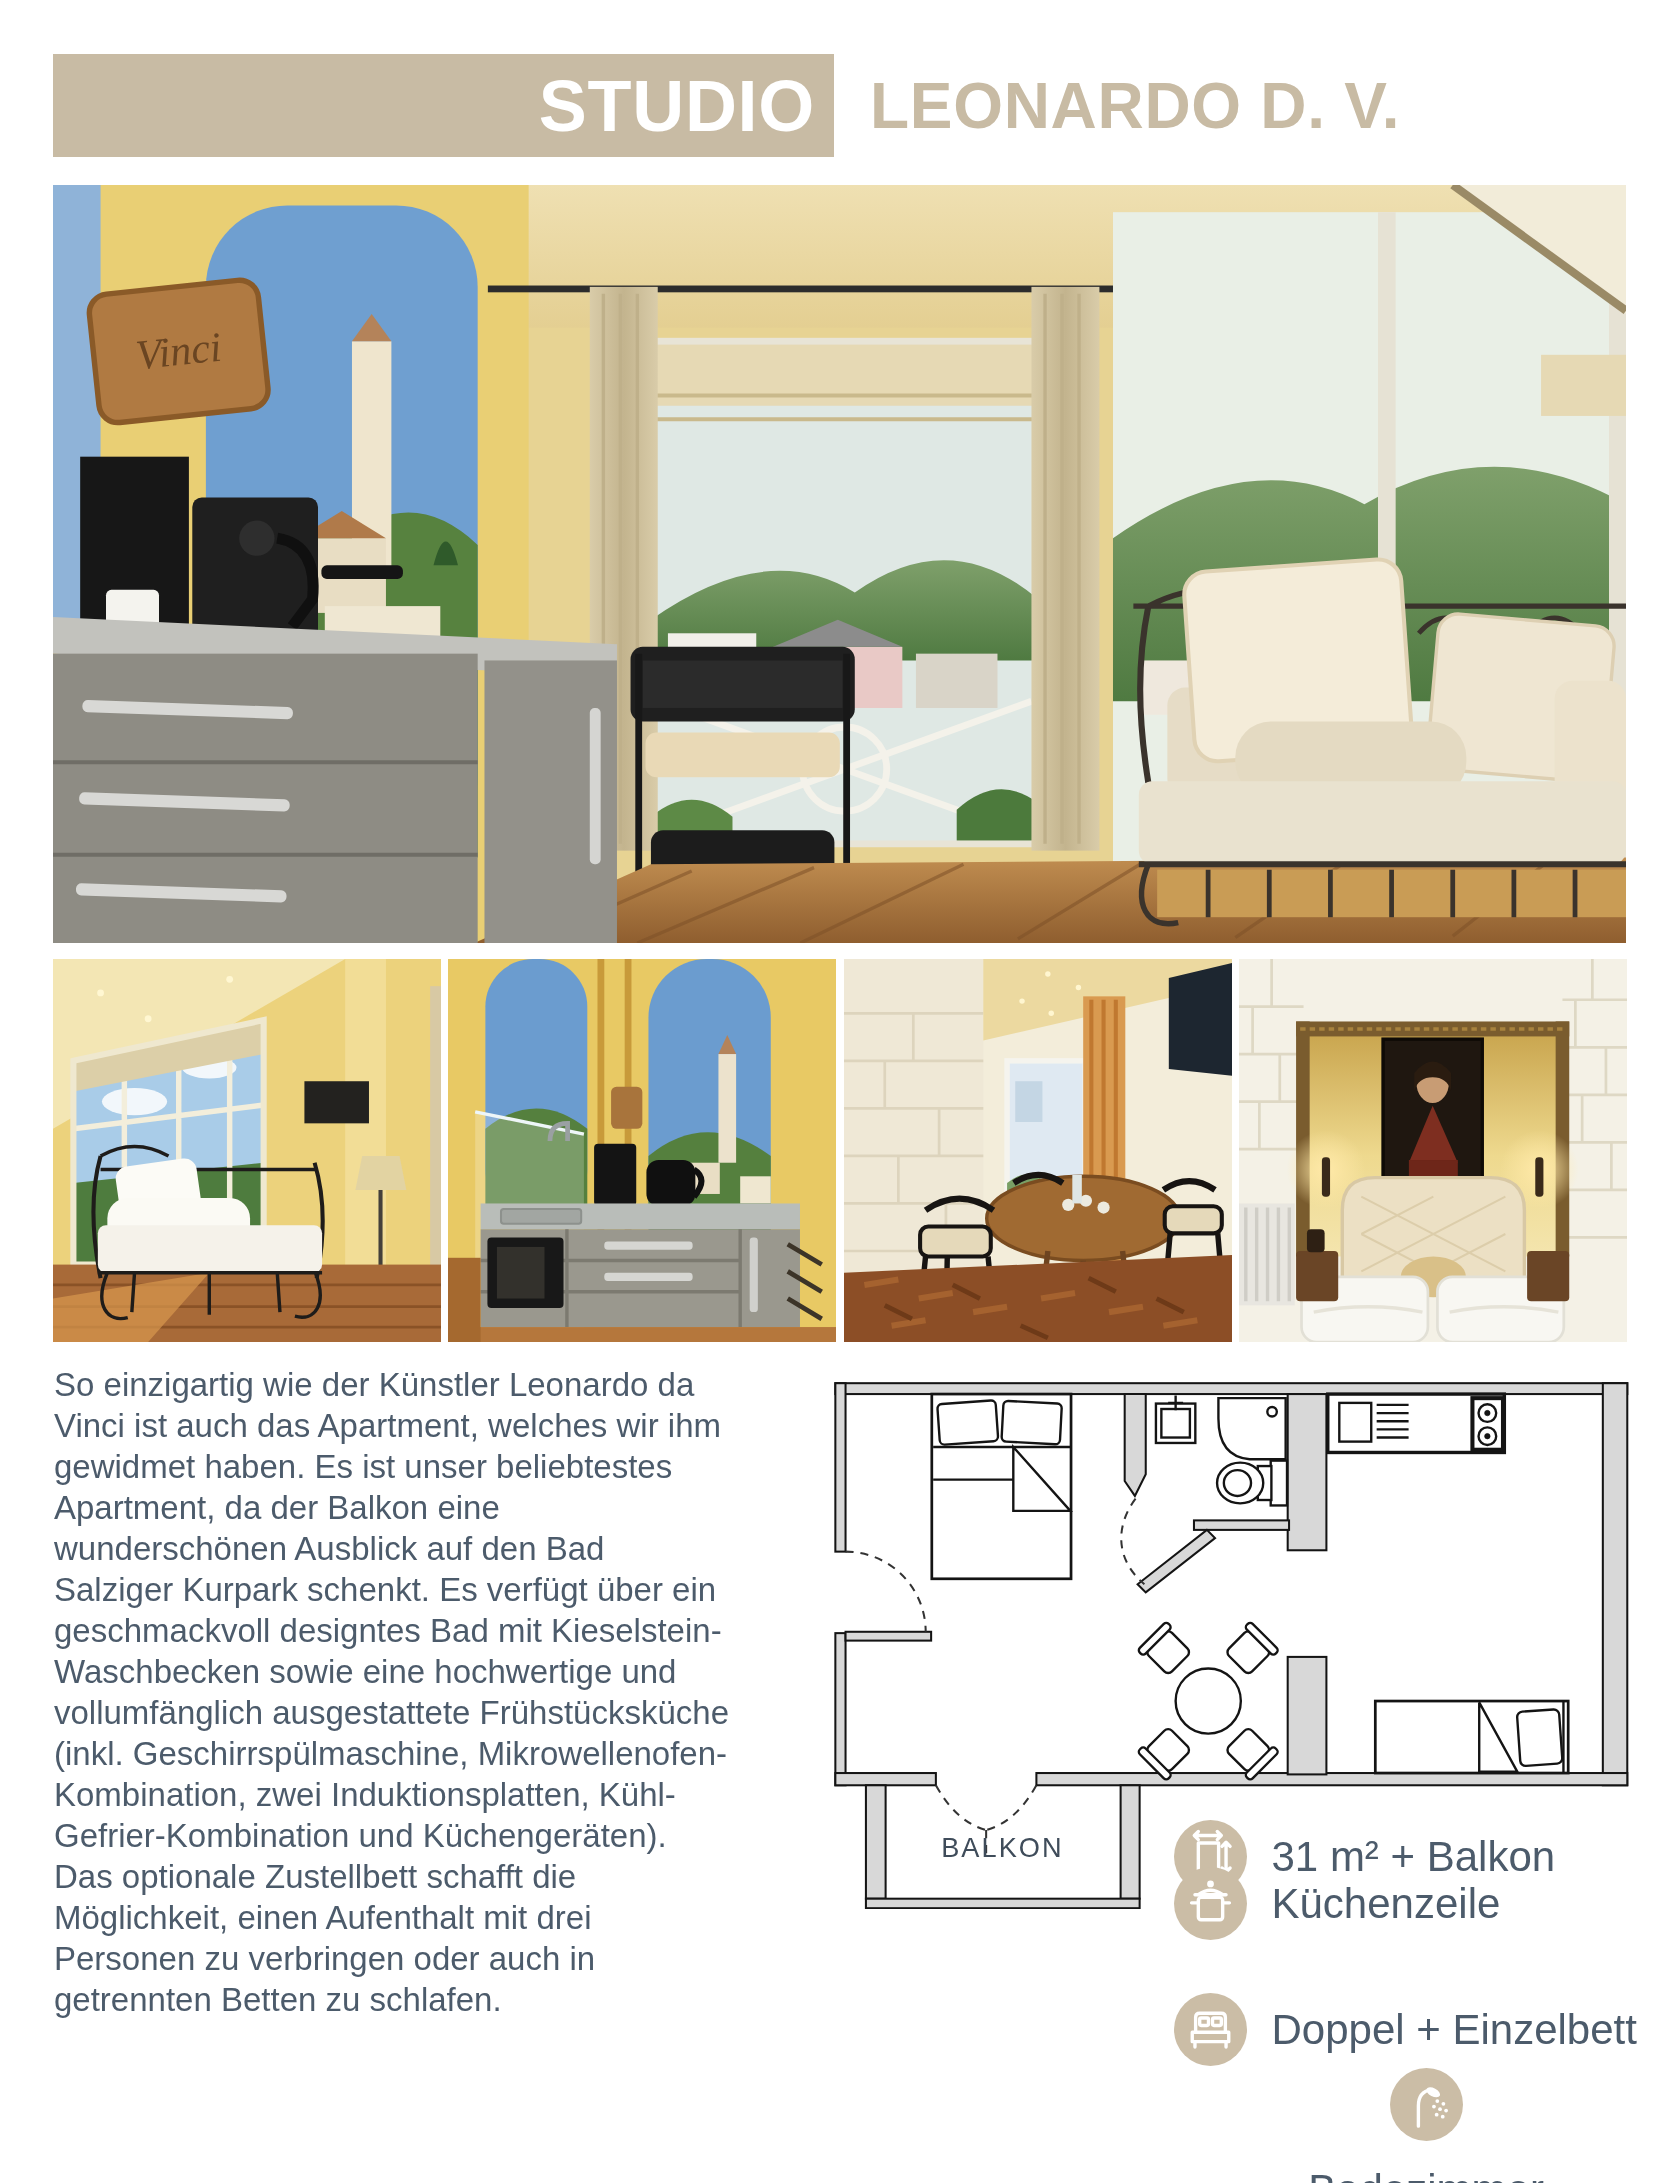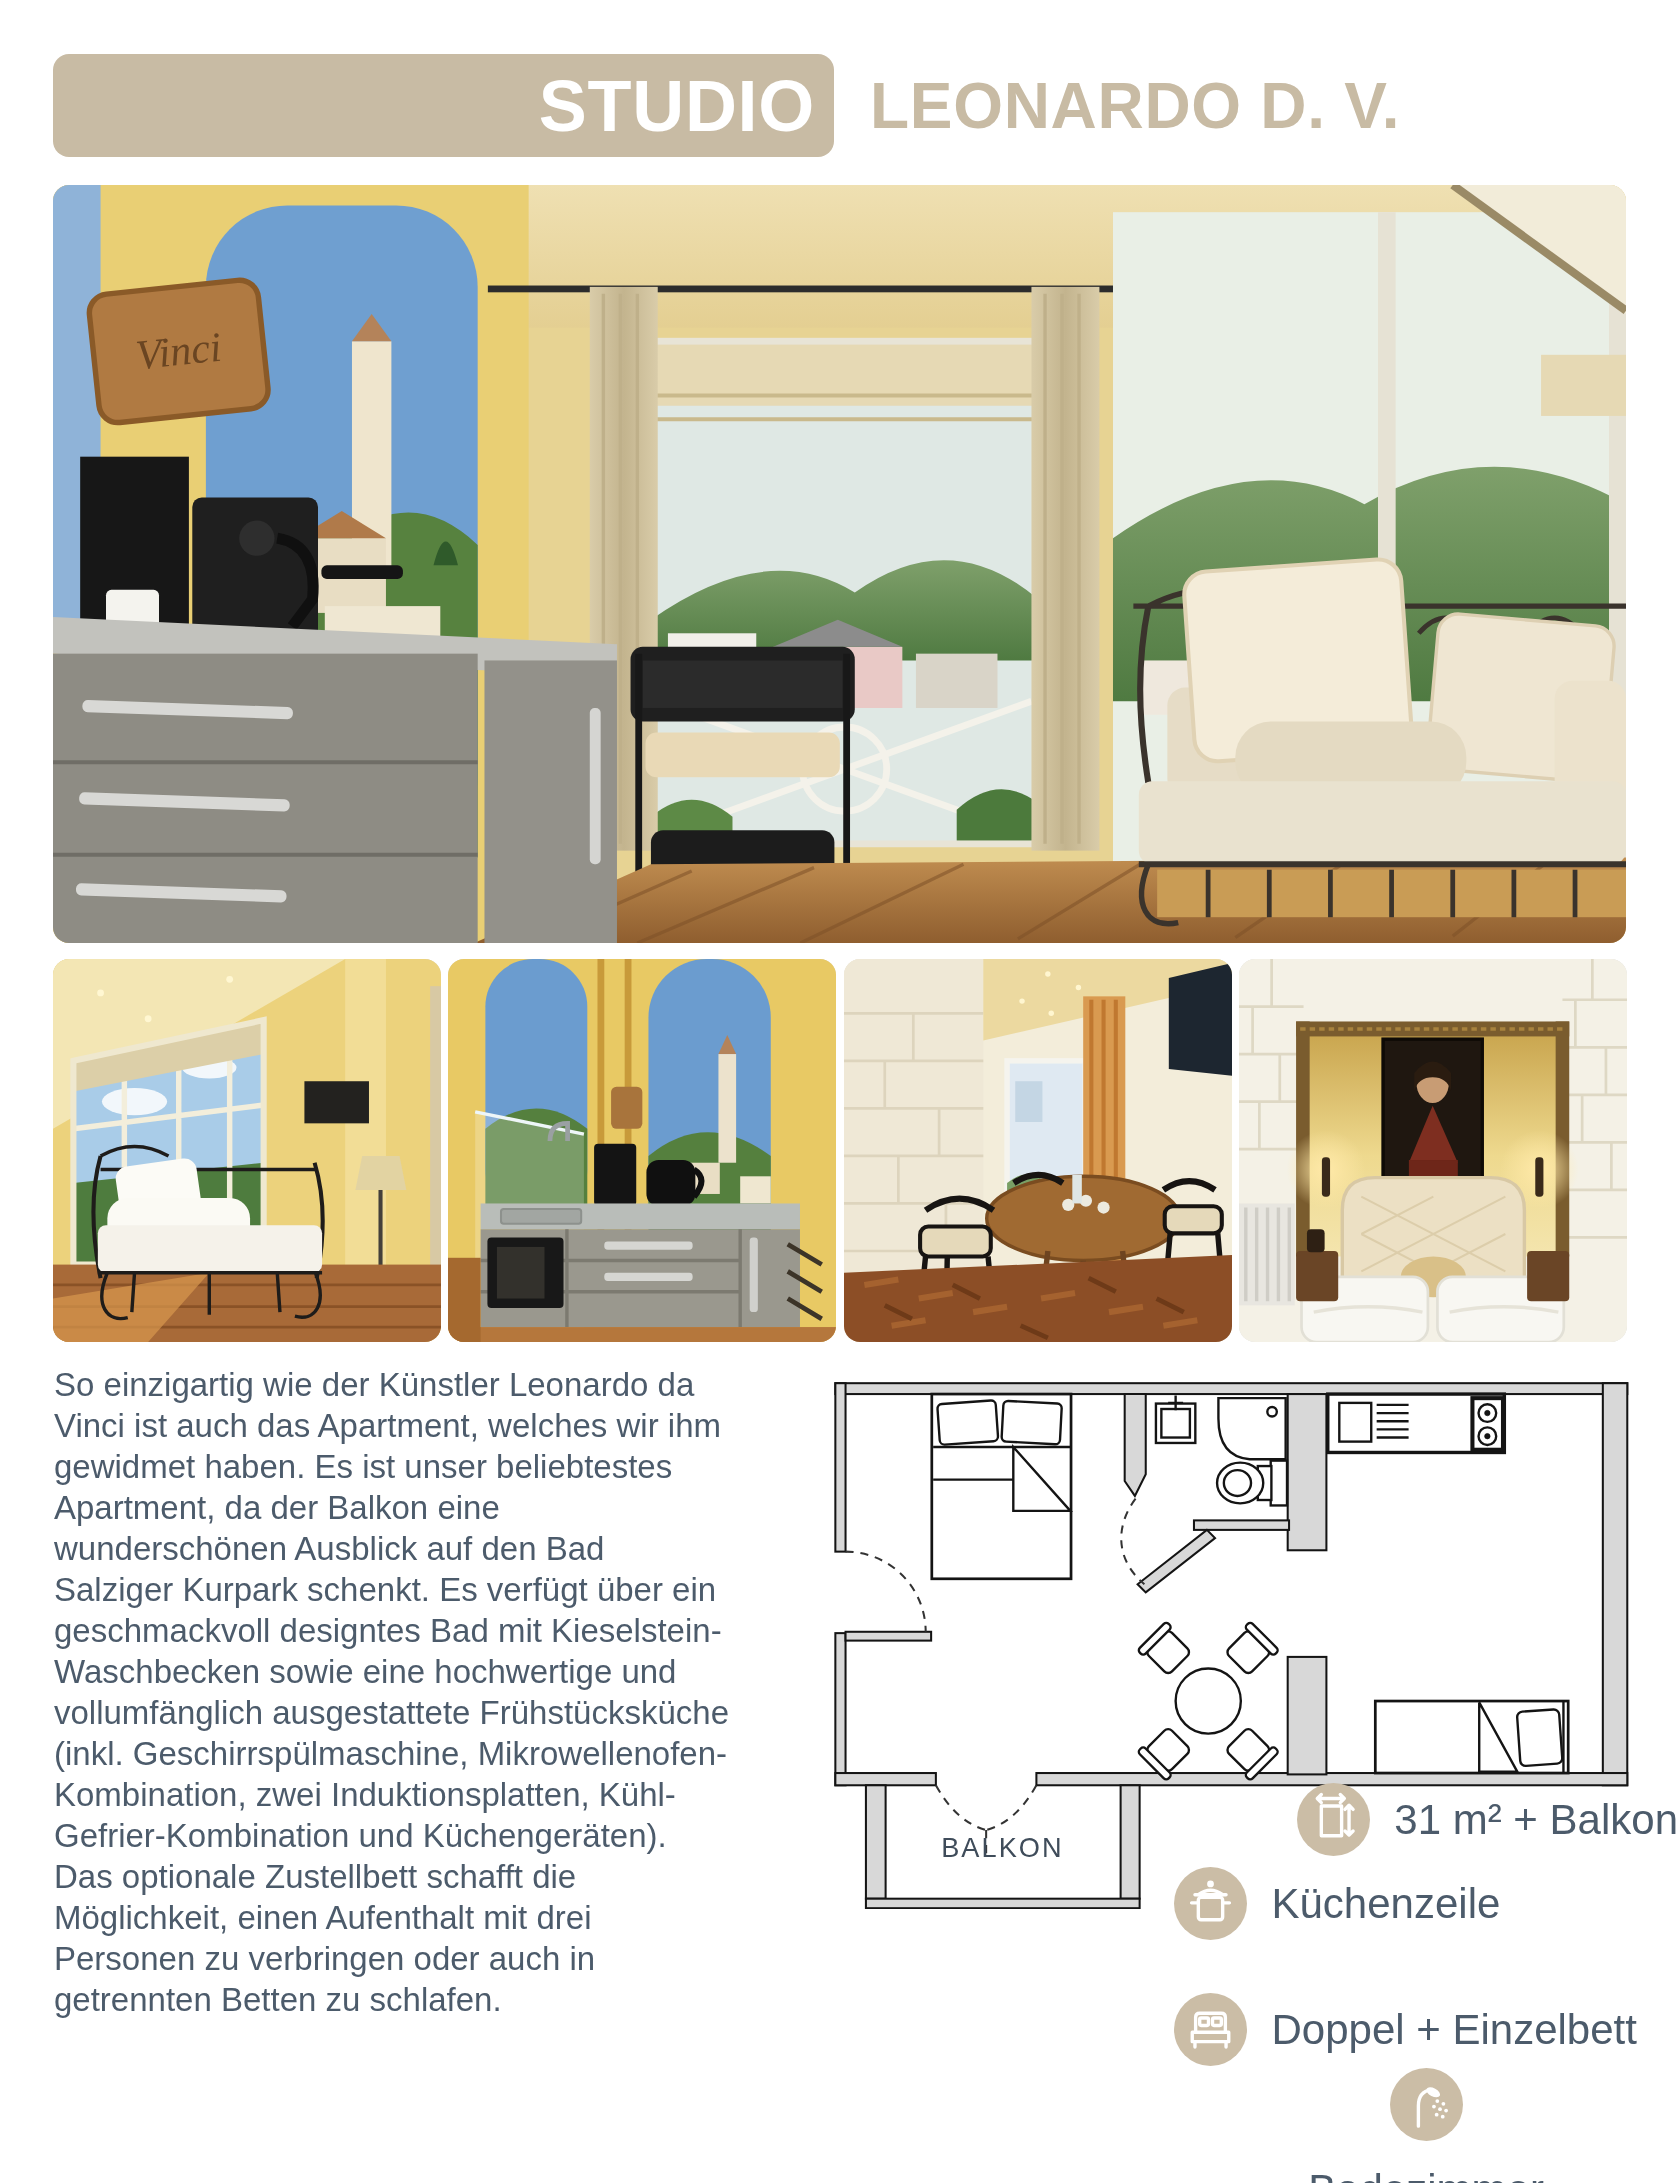--- a/index.html
+++ b/index.html
@@ -1,20 +1,20 @@
 <!DOCTYPE html>
 <html style="font-size:11px"><head>
 <meta charset="utf-8">
 <style>
   html,body{margin:0;padding:0;}
   body{
     width:1679px;height:2183px;background:#ffffff;position:relative;overflow:hidden;
     font-family:"Liberation Sans",sans-serif;
   }
-  .abs{position:absolute;border-radius:16px;}
+  .abs{position:absolute;}
   
   .header-bar{
     left:53px;top:54px;width:781px;height:103px;background:#c8bba4;
     display:flex;align-items:center;justify-content:flex-end;
     padding-right:19px;box-sizing:border-box;
   }
   .studio-label{font-size:72px;font-weight:bold;color:#ffffff;letter-spacing:0.7px;white-space:nowrap;}
   .header-title{
     left:870px;top:54px;height:103px;display:flex;align-items:center;
     font-size:64px;font-weight:bold;color:#c8bba4;letter-spacing:0.7px;white-space:nowrap;
@@ -29,21 +29,21 @@
   .description{
     left:54px;top:1364px;width:781px;
     font-size:33px;line-height:41px;color:#4c5b6b;
     white-space:pre-line;
   }
   
   .floor-plan{left:834px;top:1379px;width:796px;height:530px;}
   .floor-plan svg{display:block;width:100%;height:100%;}
   
   .amenity-row{left:1174px;width:504px;height:75px;display:flex;align-items:center;gap:24.5px;}
-  .r1{top:1782px;justify-content:flex-end;} .r2{top:1992px;align-items:center;} .r3{top:1866px;} .r4{top:2068px;flex-direction:column;}
+  .r1{top:1819px;} .r2{top:1992px;align-items:center;} .r3{top:1866px;} .r4{top:2068px;flex-direction:column;}
   .amenity-icon{width:73px;height:73px;flex:0 0 73px;}
   .amenity-label{font-size:42px;color:#4c5b6b;white-space:nowrap;}
 </style>
 </head>
 <body>
 
 <div class="abs header-bar">
   <span class="studio-label">STUDIO</span>
 </div>
 <div class="abs header-title">LEONARDO D. V.</div>

